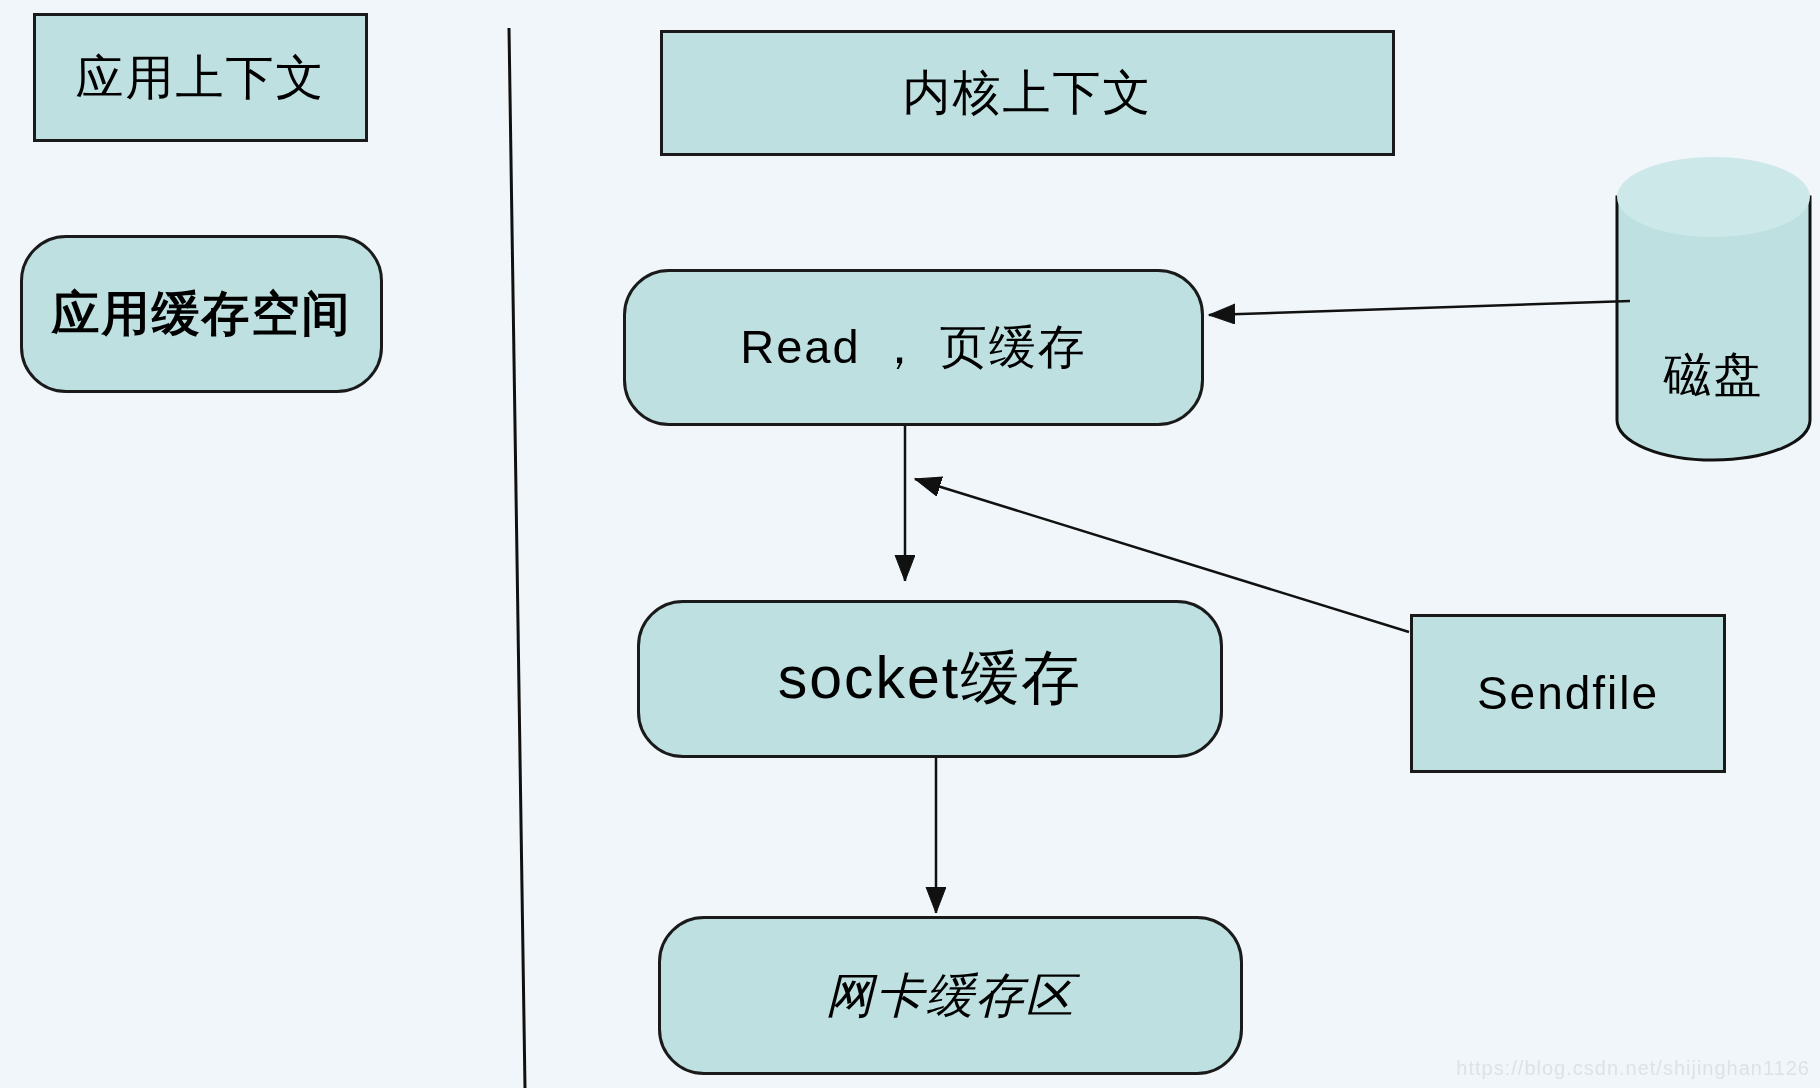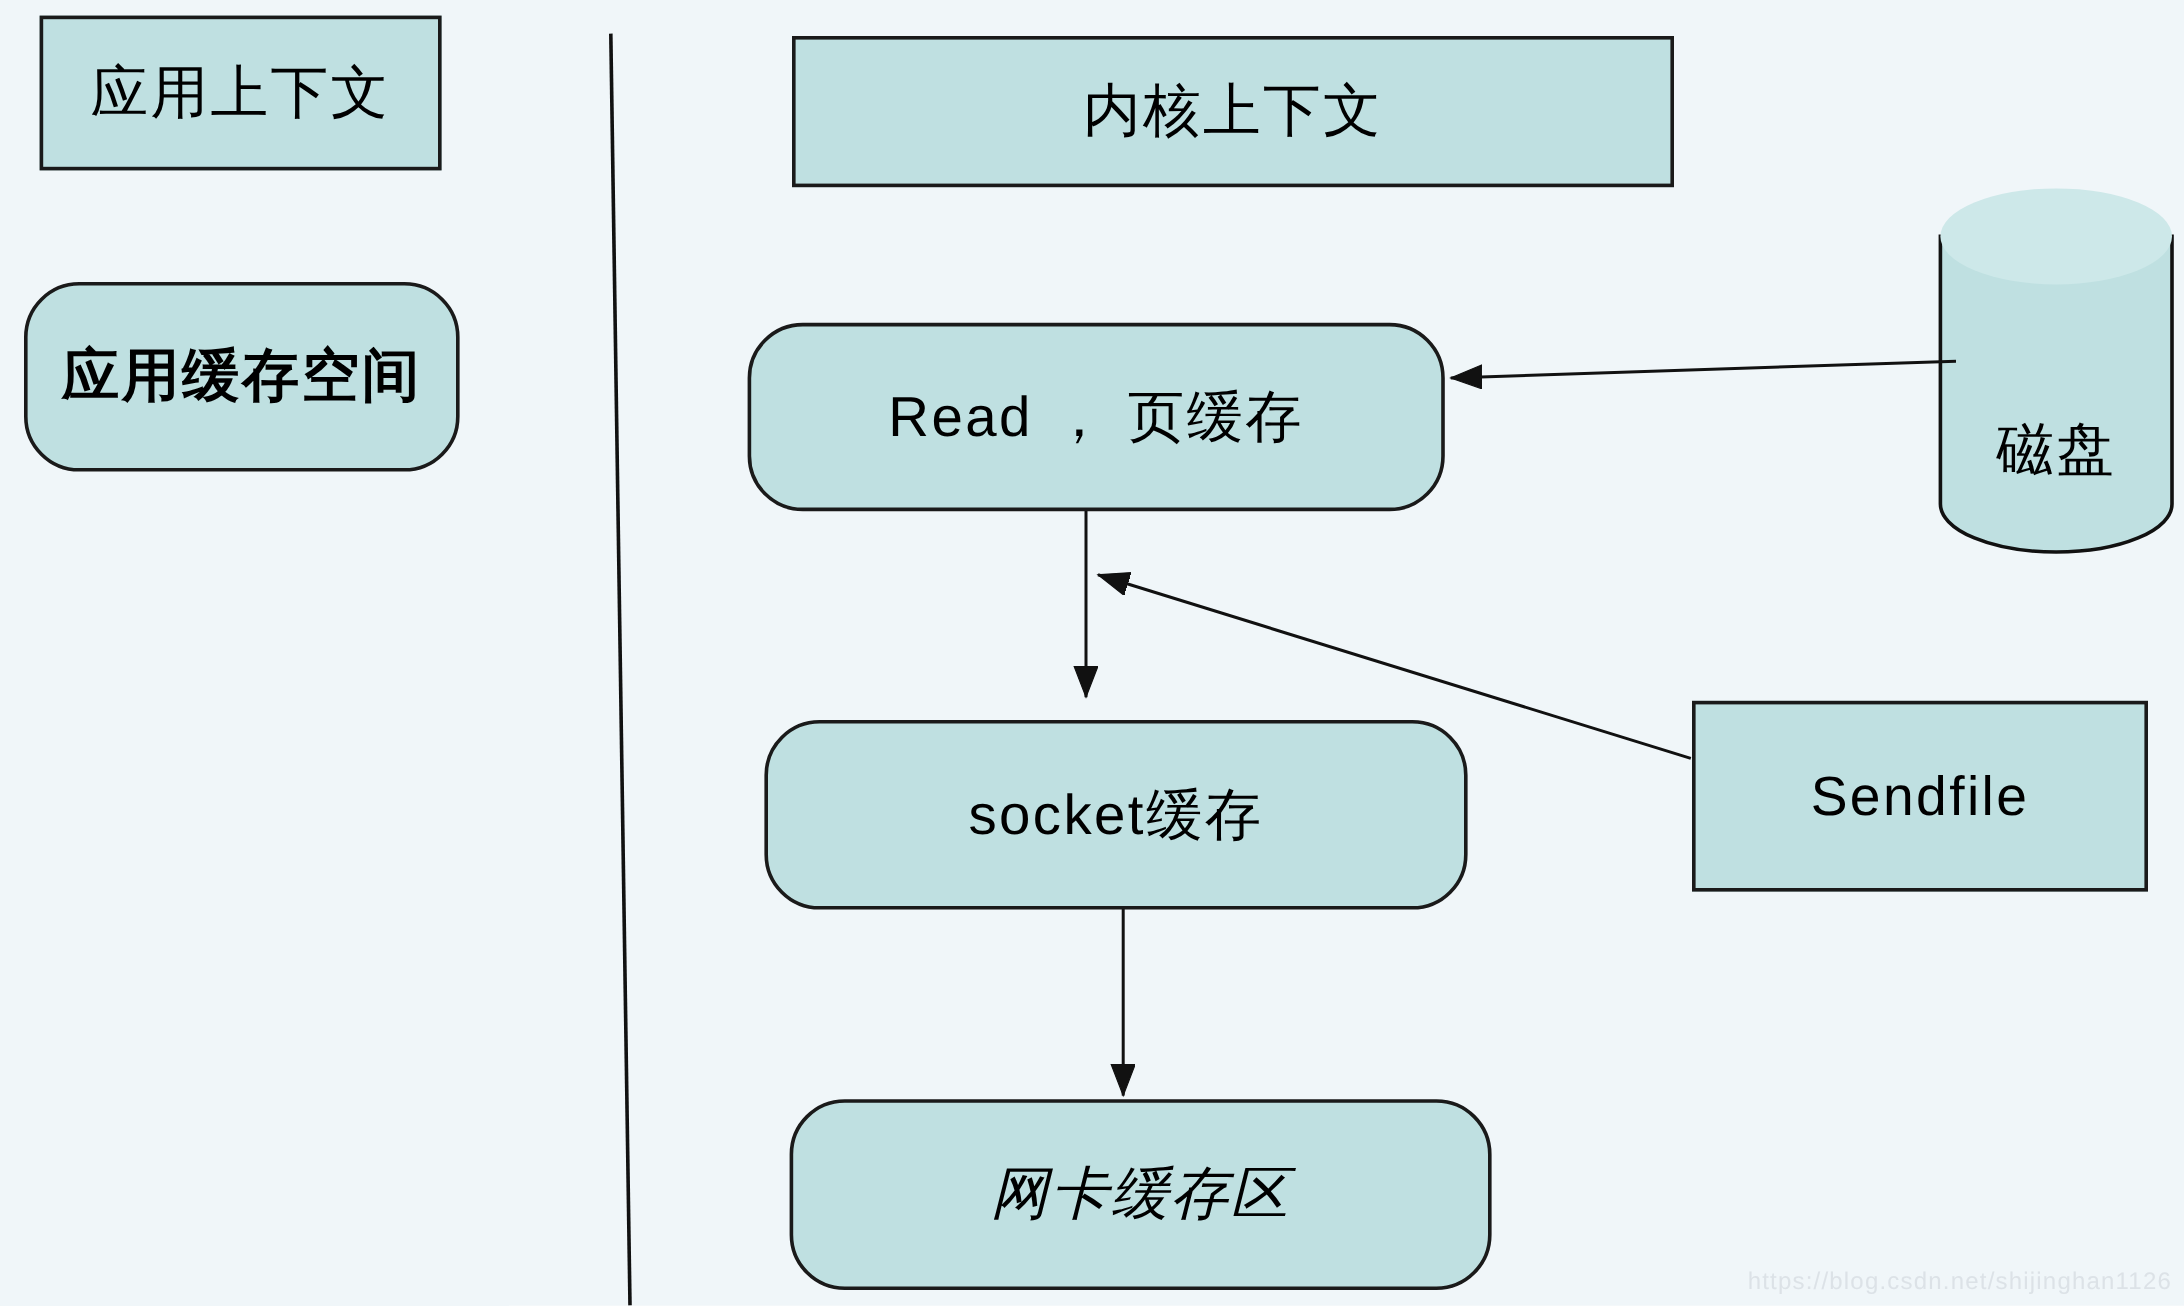--- a/index.html
+++ b/index.html
@@ -31,23 +31,23 @@
     font-size:48px;
     line-height:1.15;
     letter-spacing:2px;
   }
   .rounded{border-radius:46px;}
   .sans{font-family:"Liberation Sans","DejaVu Sans",sans-serif;margin-top:16px;}
   .app-context{left:33px;top:13px;width:335px;height:129px;}
   .app-buffer{left:20px;top:235px;width:363px;height:158px;font-weight:bold;}
   .kernel-context{left:660px;top:30px;width:735px;height:126px;}
   .read-box{left:623px;top:253px;width:581px;height:157px;font-size:47px;}
-  .socket-box{left:637px;top:584px;width:586px;height:158px;font-size:47px;}
+  .socket-box{left:637px;top:584px;width:586px;height:158px;font-size:59px;}
   .nic-box{left:658px;top:916px;width:585px;height:159px;font-style:italic;}
-  .sendfile-box{left:1410px;top:568px;width:380px;height:159px;font-size:46px;}
+  .sendfile-box{left:1410px;top:598px;width:316px;height:159px;font-size:46px;}
   .disk-label{
     position:absolute;left:1617px;top:300px;width:193px;height:60px;
     display:flex;align-items:center;justify-content:center;
     font-size:48px;color:var(--color-text);letter-spacing:2px;margin-top:45px;
   }
   .watermark{
     position:absolute;right:10px;bottom:8px;
     font-family:"Liberation Sans","DejaVu Sans",sans-serif;
     font-size:20px;
     color:var(--color-watermark);

